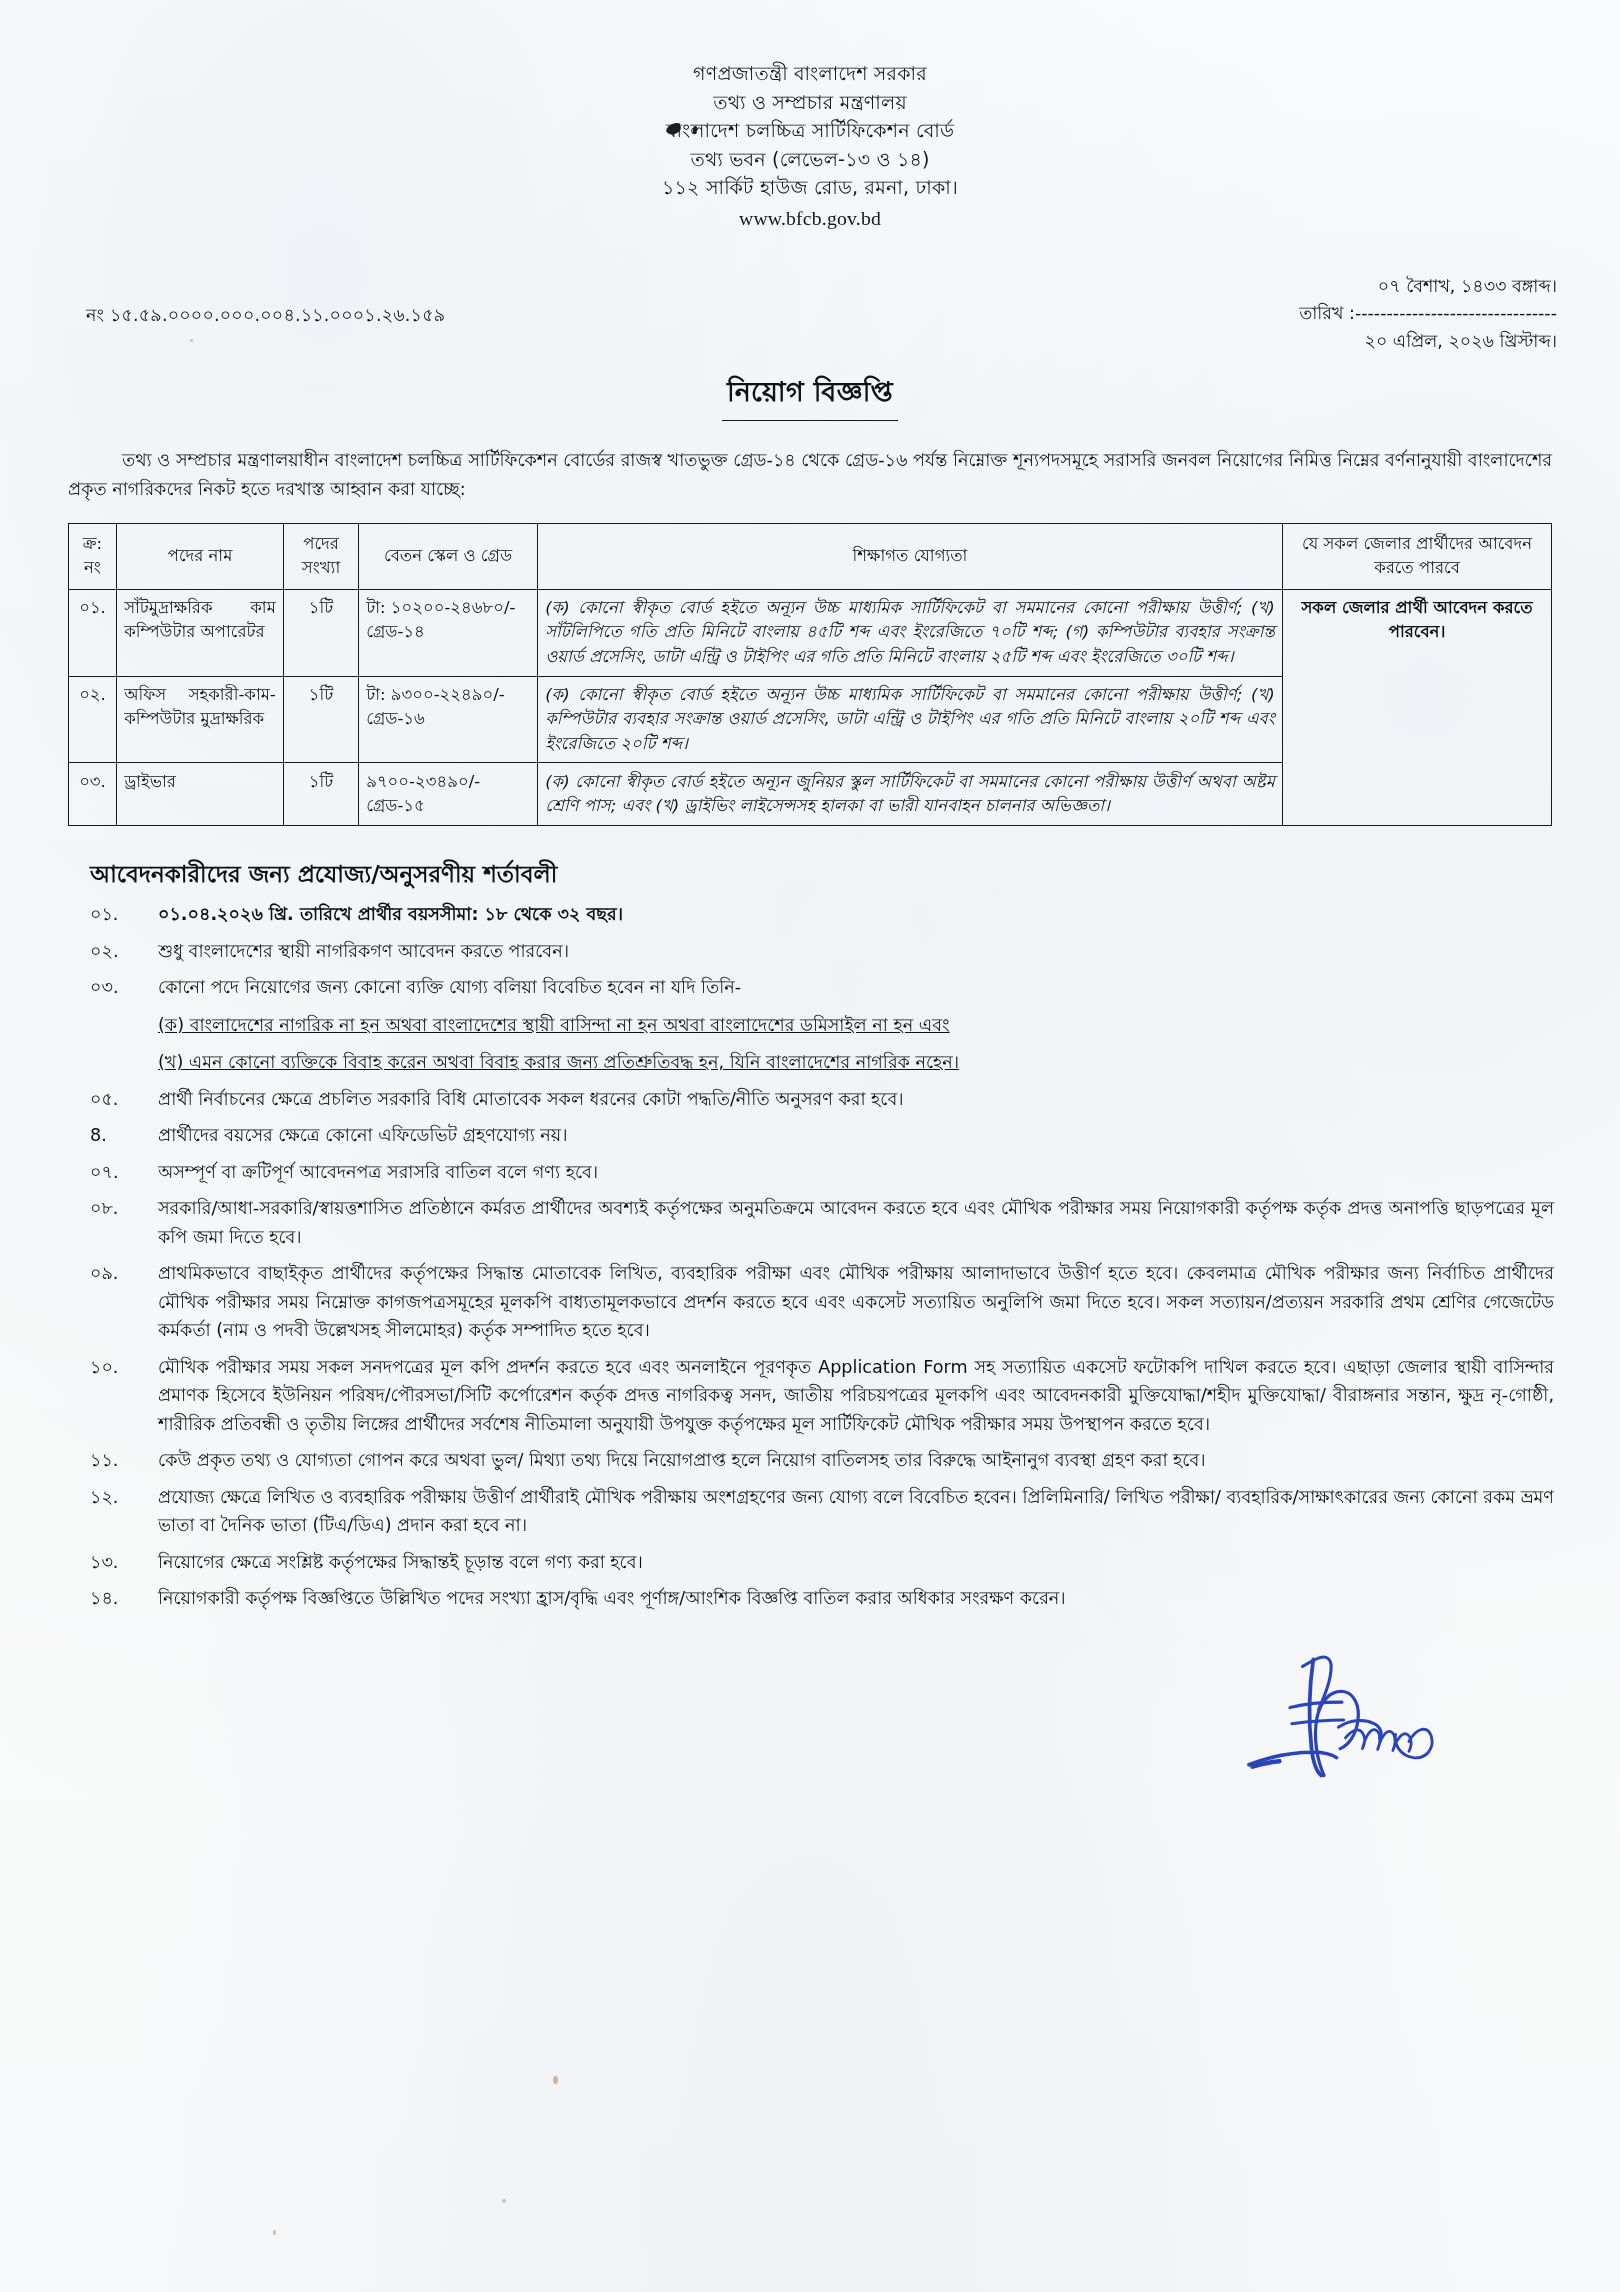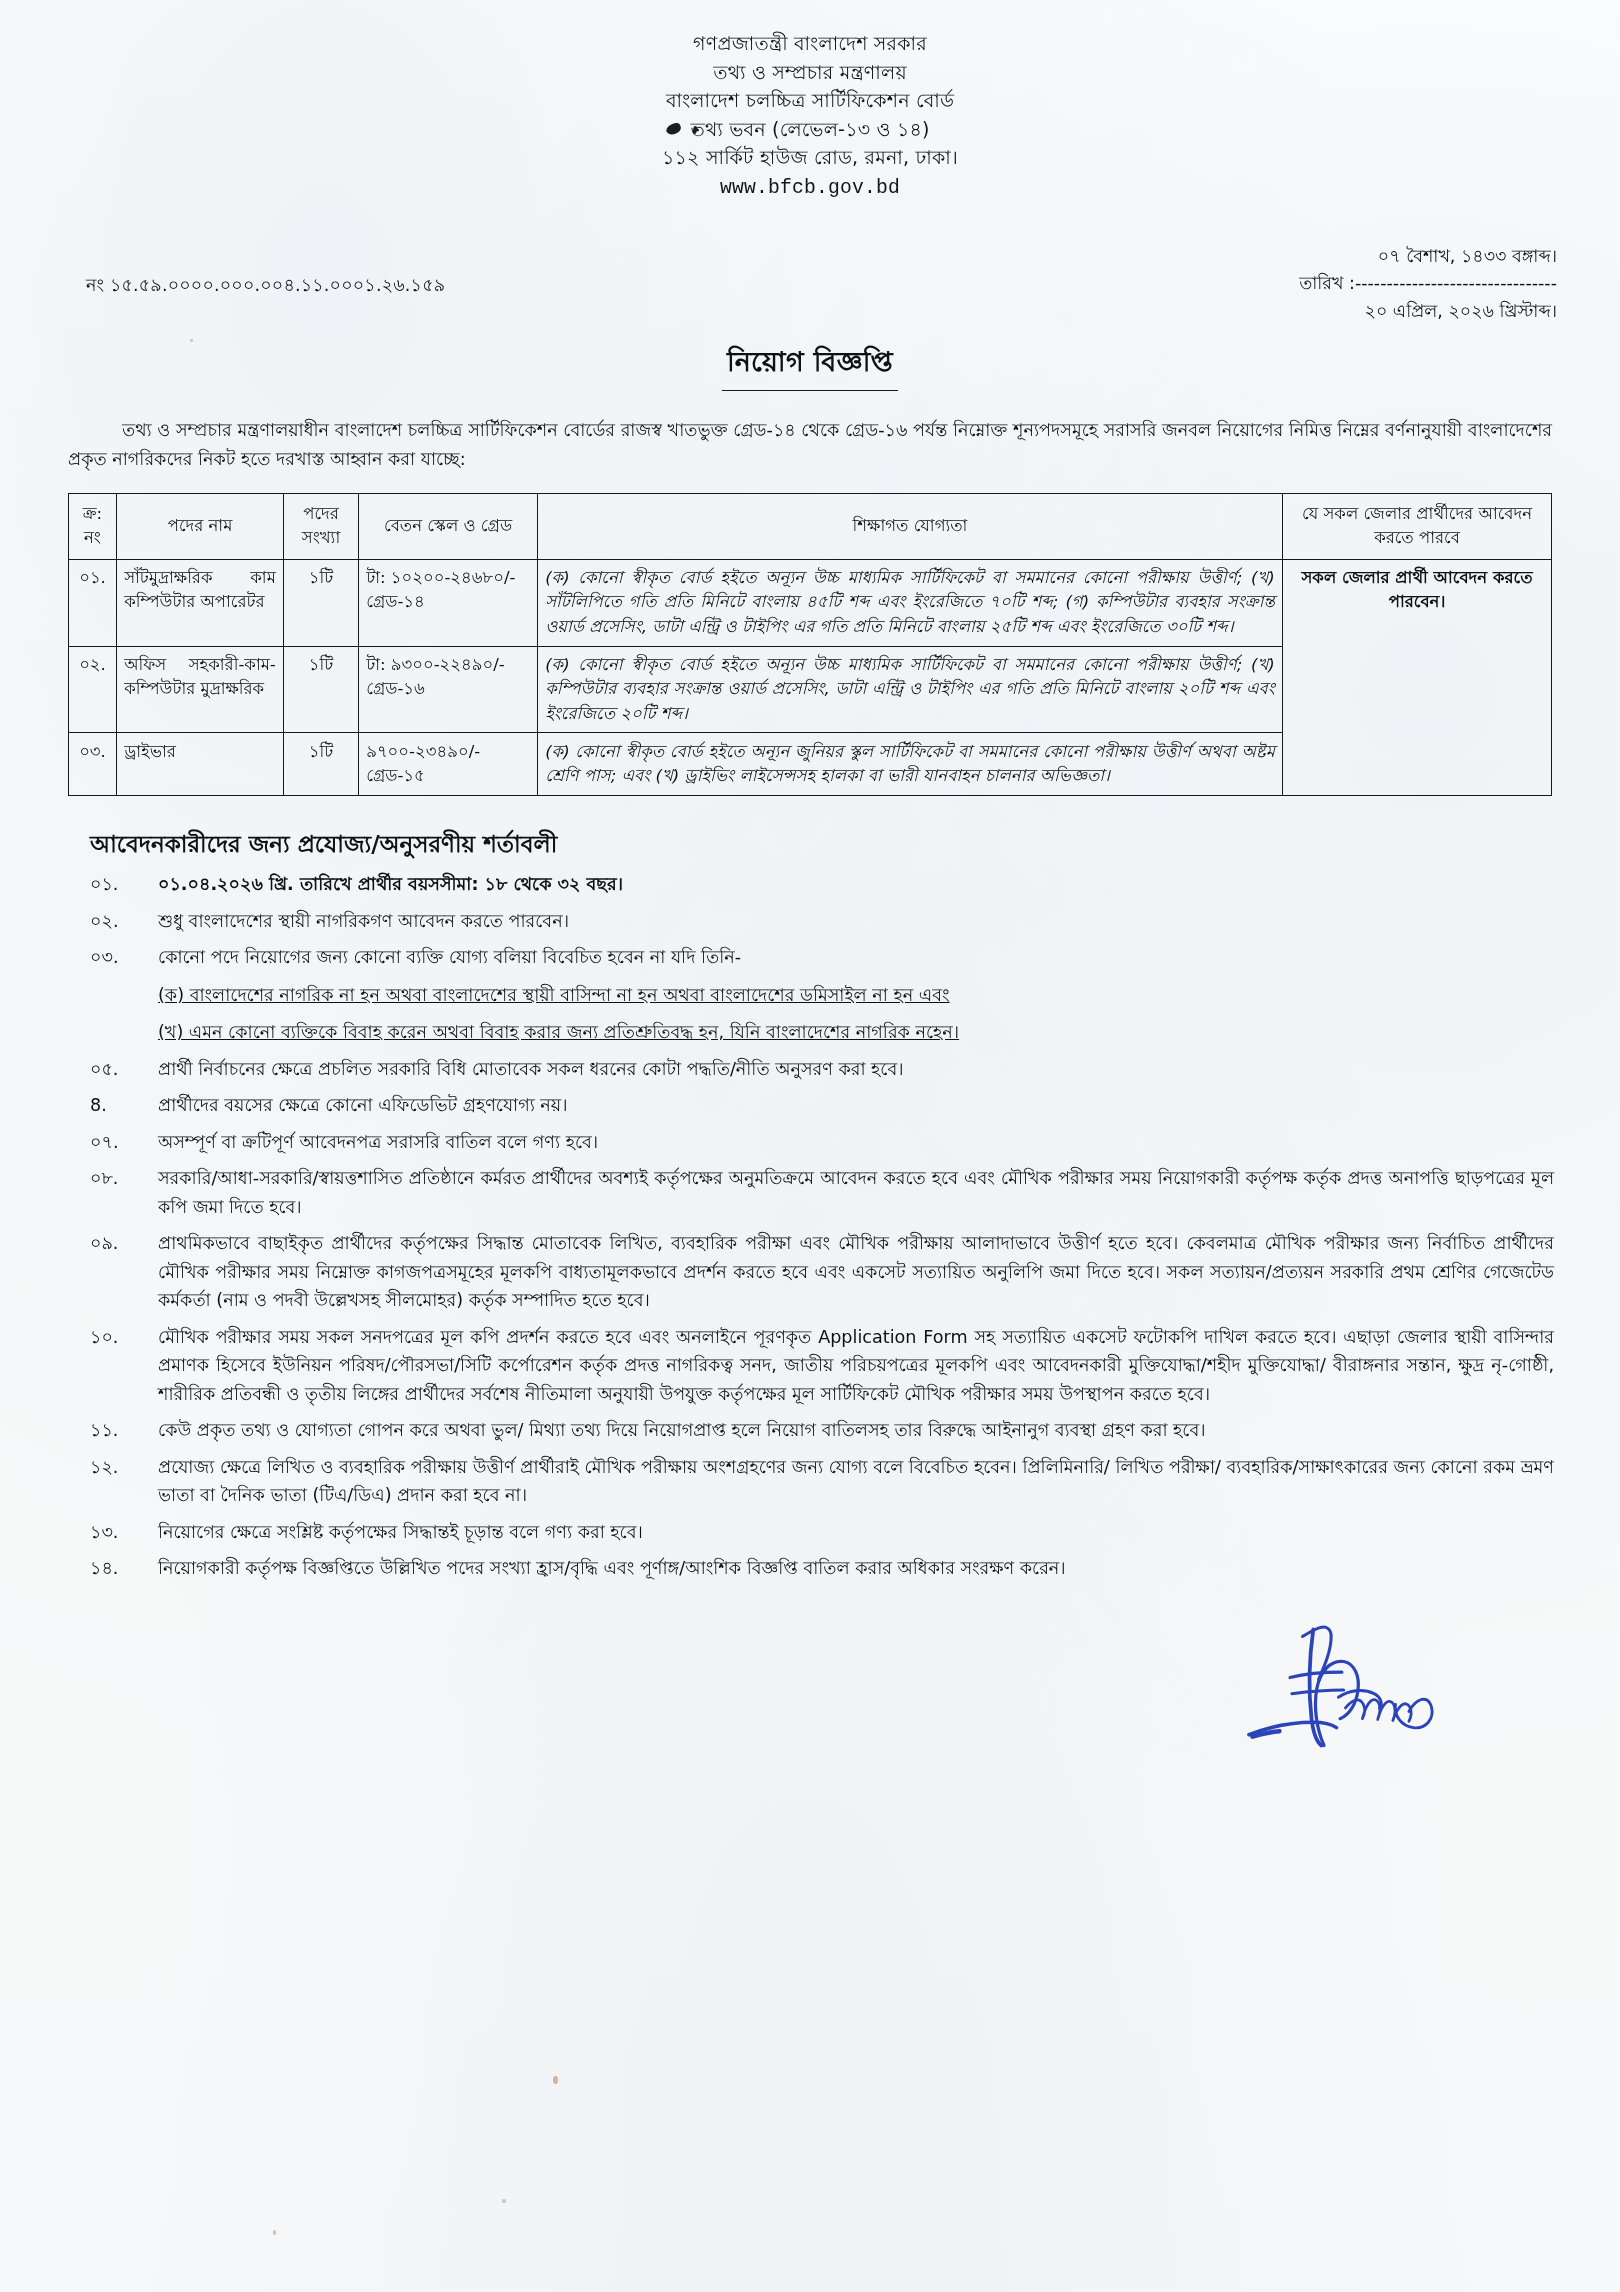--- a/index.html
+++ b/index.html
@@ -29,30 +29,30 @@
       radial-gradient(ellipse at 50% 95%, rgba(230,233,240,0.5) 0%, rgba(255,255,255,0) 60%),
       linear-gradient(180deg, #ffffff 0%, #fbfbfa 40%, #f7f8f9 100%);
     pointer-events: none;
     z-index: 0;
   }
   .content { position: relative; z-index: 2; }
 
   
   .letterhead {
     text-align: center;
-    padding-top: 29px;
+    padding-top: 59px;
     line-height: 1.5;
   }
   .letterhead div {
     font-size: 19px;
     letter-spacing: 0.2px;
     color: #141519;
   }
   .lh-web {
-    font-family: Liberation Mono, monospace;
+    font-family: Liberation Serif, serif;
     font-size: 19.7px !important;
     letter-spacing: 0.5px;
     padding-top: 2.7px;
   }
 
   
   .smudge {
     position: absolute;
     z-index: 3;
     background: #1b1d22;

